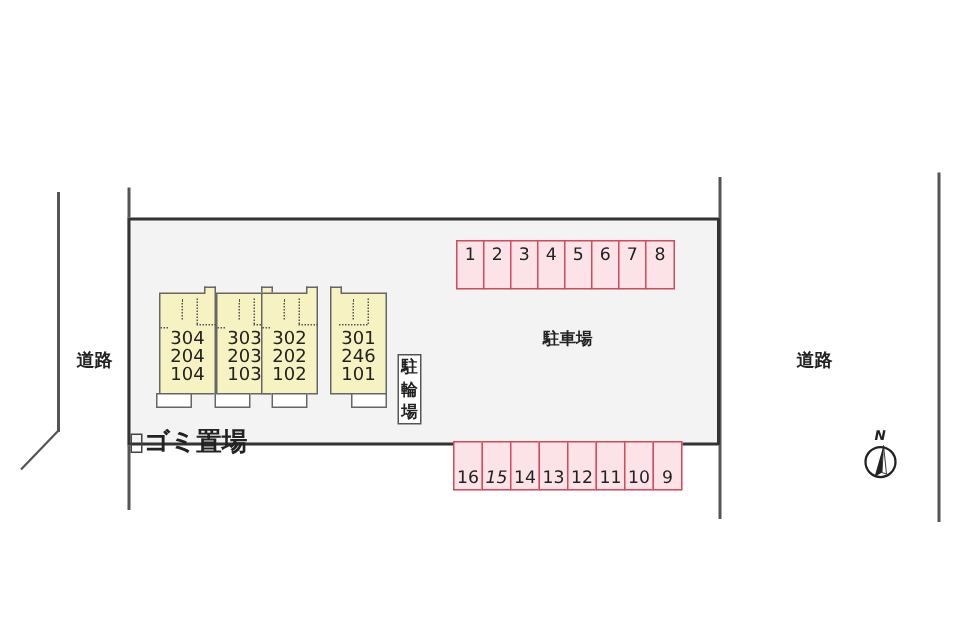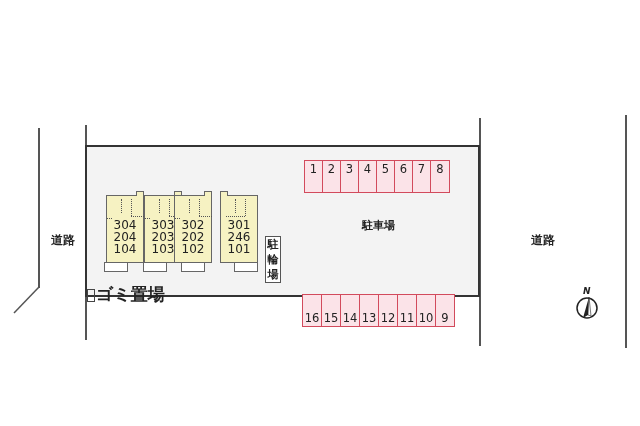--- a/index.html
+++ b/index.html
@@ -143,21 +143,21 @@
     </div>
   <div class="space" style="width:20px;">
       <span>8</span>
     </div>
 </div>
 
 <div class="spaces bottom" style="left:302px; top:250px;margin-top:44px;">
   <div class="space" style="width:20px;">
       <span>16</span>
     </div>
-  <div class="space" style="width:20px;">
+  <div class="space" style="width:20px;font-style:italic;">
       <span>15</span>
     </div>
   <div class="space" style="width:20px;">
       <span>14</span>
     </div>
   <div class="space" style="width:20px;">
       <span>13</span>
     </div>
   <div class="space" style="width:20px;">
       <span>12</span>

